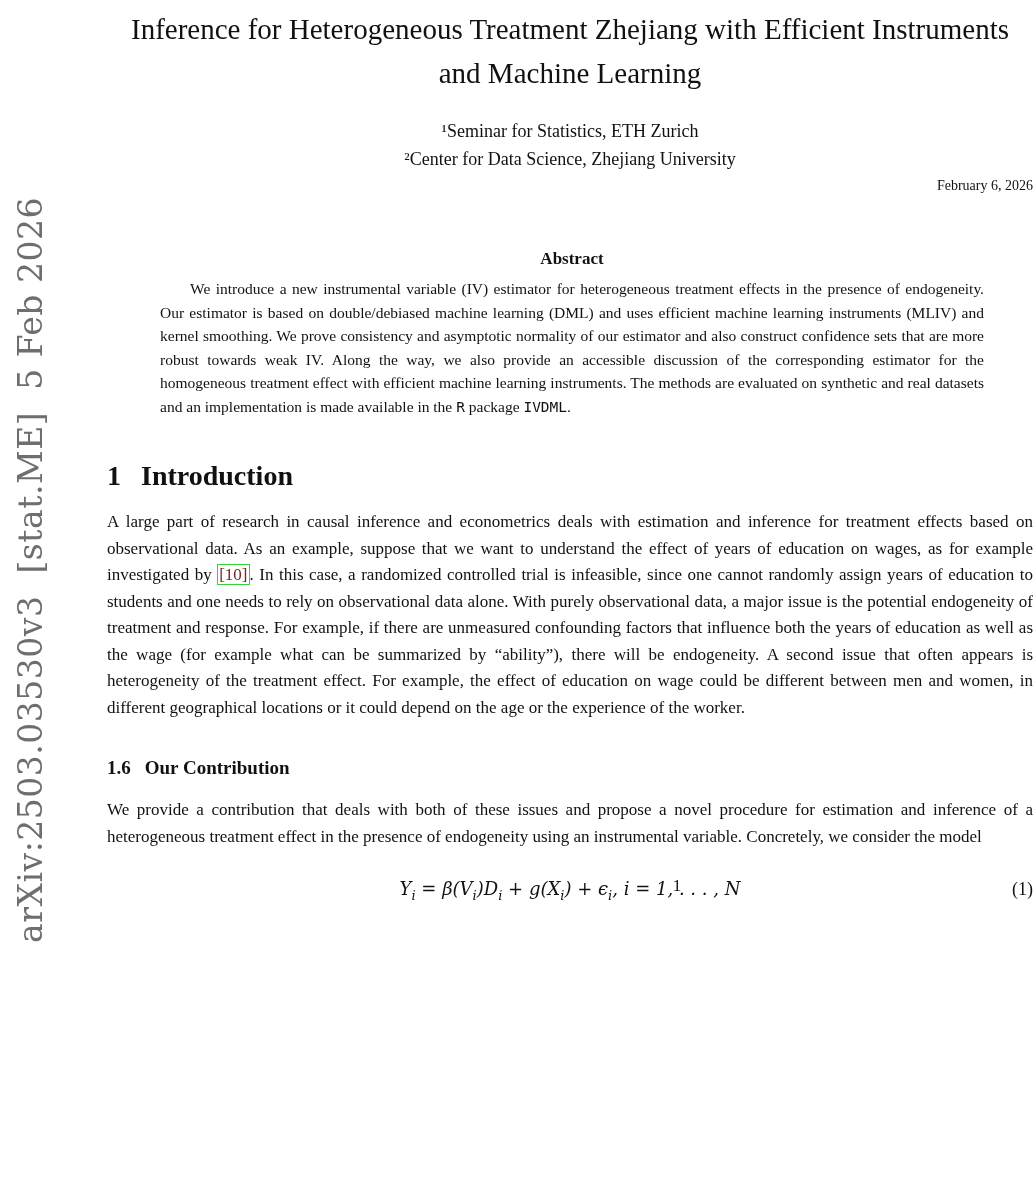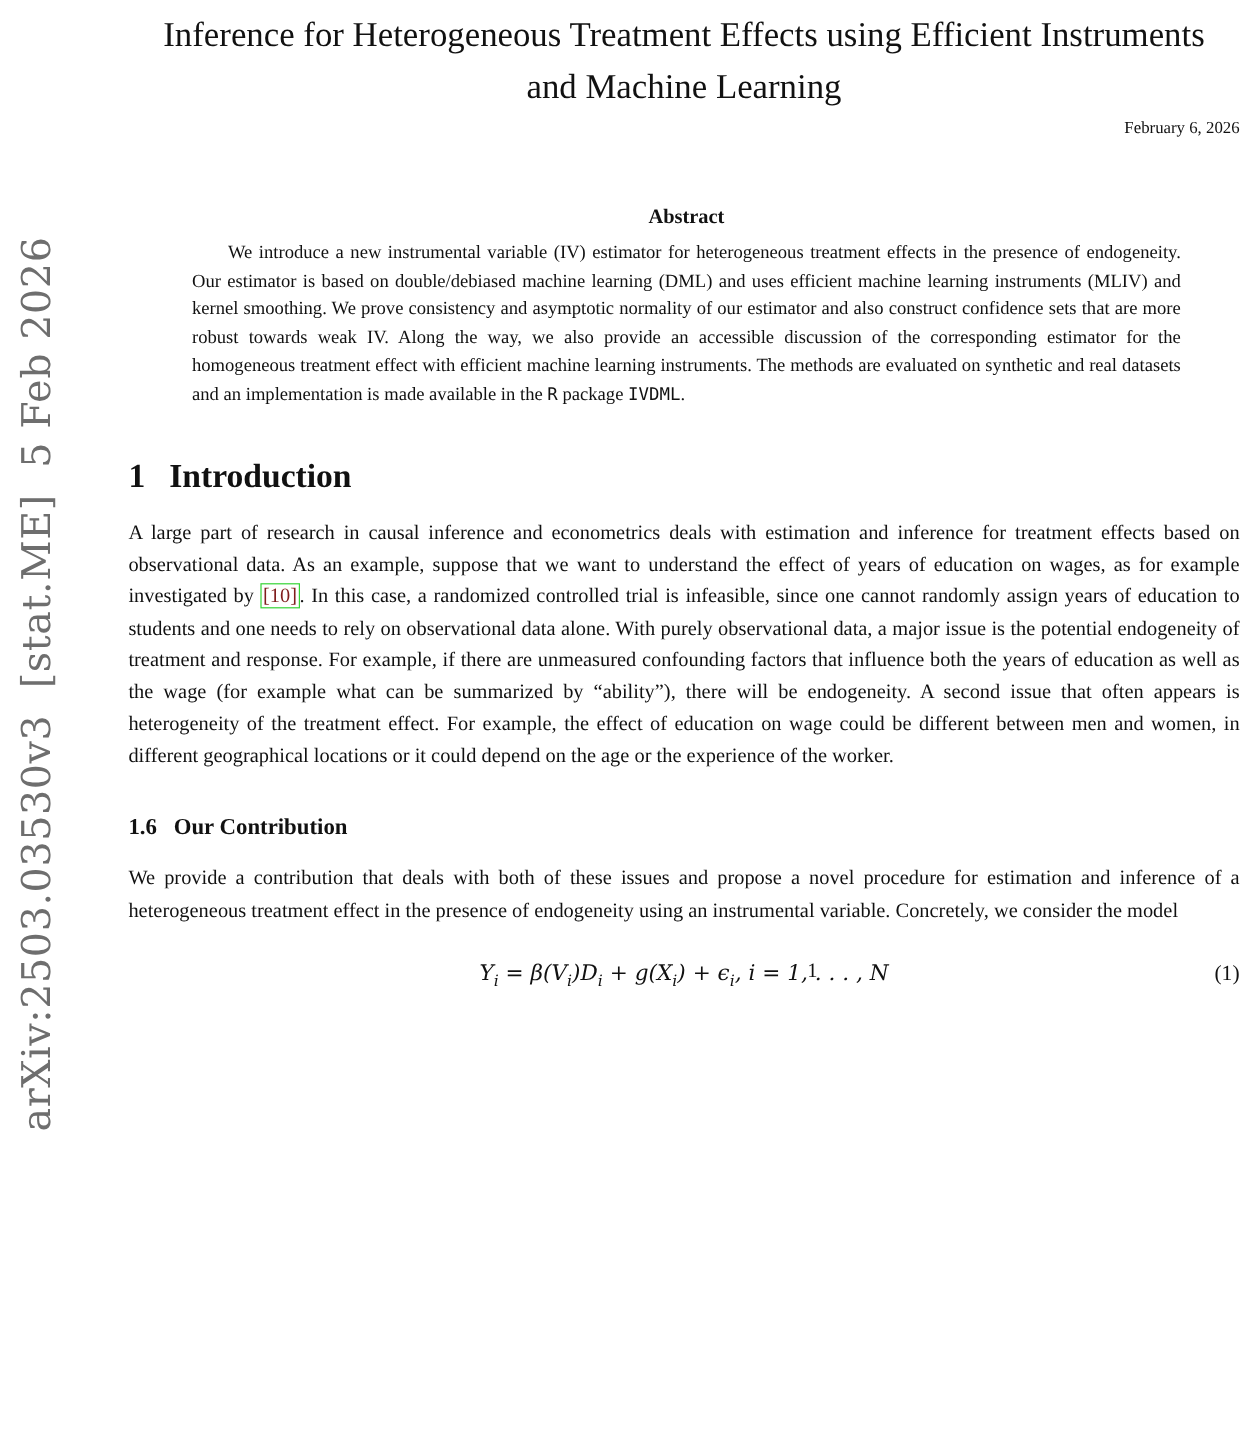--- a/index.html
+++ b/index.html
@@ -135,23 +135,27 @@
 </style>
 </head>
 <body>
 
 <div class="page">
 
   <div class="watermark">arXiv:2503.03530v3  [stat.ME]  5 Feb 2026</div>
 
   <div class="content">
 
-    <h1 class="title">Inference for Heterogeneous Treatment Effects using Efficient Instruments and Machine Learning</h1>
+    <h1 class="title">Inference for Heterogeneous Treatment Zhejiang with Efficient Instruments and Machine Learning</h1>
 
 
+    <div class="affils">
+      <div>¹Seminar for Statistics, ETH Zurich</div>
+      <div>²Center for Data Science, Zhejiang University</div>
+    </div>
 
     <div class="date">February 6, 2026</div>
 
     <div class="abstract">
       <div class="abstract-heading">Abstract</div>
       <p class="abstract-body"><span>We introduce a new instrumental variable (IV) estimator for heterogeneous treatment effects in the presence of endogeneity. Our estimator is based on double/debiased machine learning (DML) and uses efficient machine learning instruments (MLIV) and kernel smoothing. We prove consistency and asymptotic normality of our estimator and also construct confidence sets that are more robust towards weak IV. Along the way, we also provide an accessible discussion of the corresponding estimator for the homogeneous treatment effect with efficient machine learning instruments. The methods are evaluated on synthetic and real datasets and an implementation is made available in the </span><span class="mono">R</span><span> package </span><span class="mono">IVDML</span><span>.</span></p>
     </div>
 
     <h2 class="section-heading">
       <span class="secnum">1</span><span>Introduction</span>

